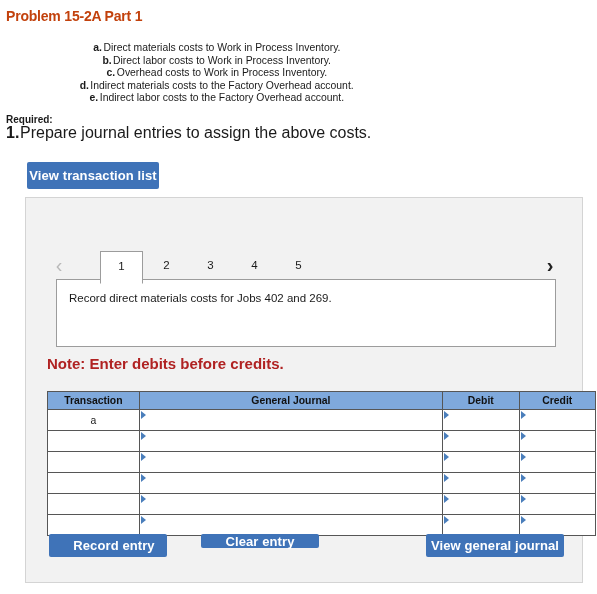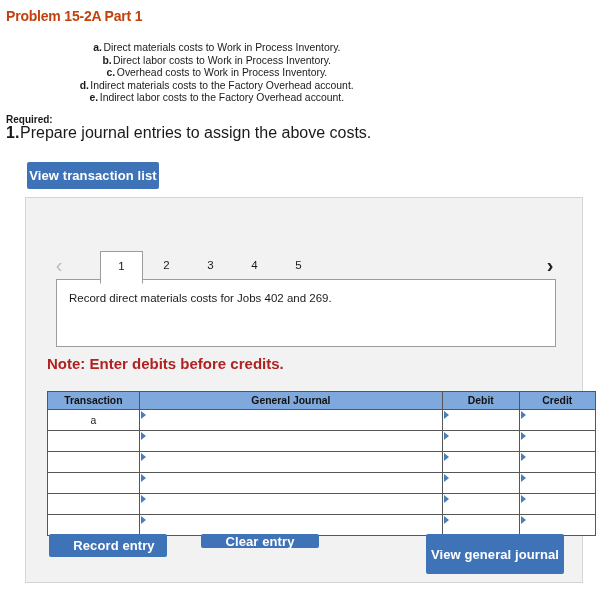--- a/index.html
+++ b/index.html
@@ -277,21 +277,21 @@
     left: 175px;
     top: 336px;
     width: 118px;
     height: 14px;
   }
   .btn-view-journal {
     position: absolute;
     left: 400px;
     top: 336px;
     width: 138px;
-    height: 40px;
+    height: 23px;
   }
 </style>
 </head>
 <body>
 
 <div class="page">
 
   <div class="problem-title">Problem 15-2A Part 1</div>
 
   <div class="lettered-list">

